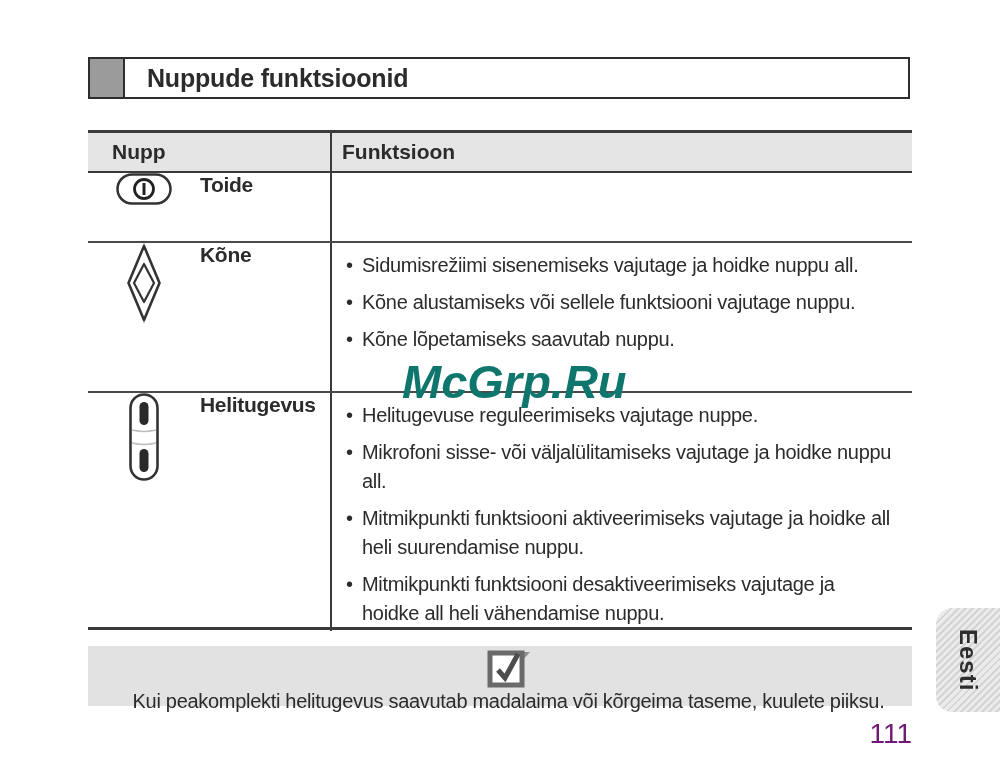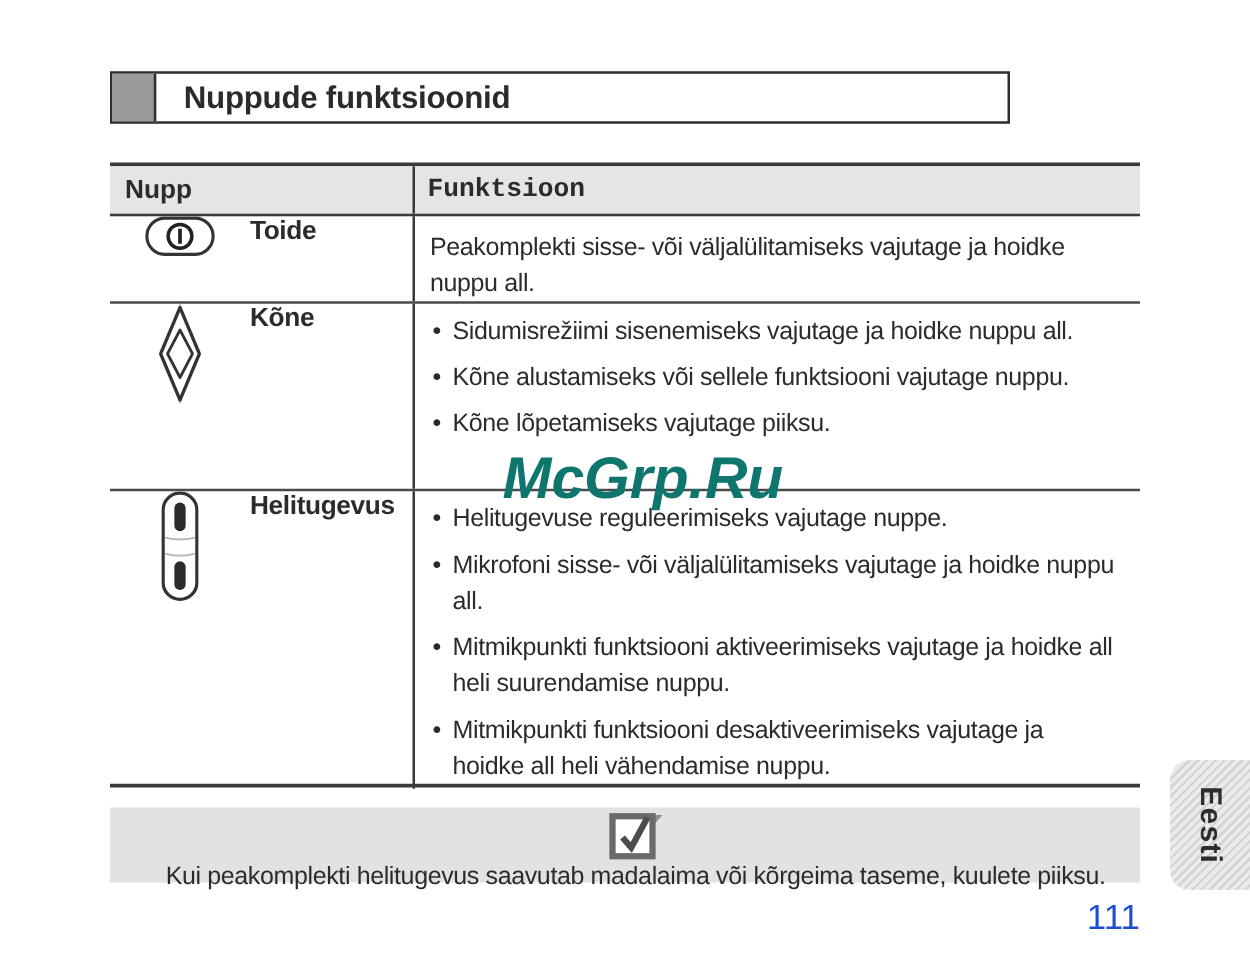--- a/index.html
+++ b/index.html
@@ -5,21 +5,21 @@
   html,body{margin:0;padding:0;}
   body{
     width:1000px;height:778px;position:relative;background:#ffffff;
     font-family:"Liberation Sans","DejaVu Sans",sans-serif;color:#2b2b2b;
     overflow:hidden;
   }
   .abs{position:absolute;}
 
   
   .title-bar{
-    left:88px;top:57px;width:720px;height:42px;
+    left:88px;top:57px;width:822px;height:42px;
     border:2px solid #2e2e2e;box-sizing:border-box;
     display:flex;align-items:stretch;background:#fff;
   }
   .title-block{
     width:33px;background:#9b9b9b;border-right:2px solid #2e2e2e;
   }
   .title-text{
     font-size:25px;font-weight:bold;letter-spacing:-0.2px;
     padding-left:22px;display:flex;align-items:center;
   }
@@ -29,24 +29,24 @@
     left:88px;top:130px;width:824px;height:500px;box-sizing:border-box;
     border-top:3px solid #3a3a3a;border-bottom:3px solid #3a3a3a;
     background:#fff;
   }
   .thead{
     height:40px;box-sizing:border-box;background:#e5e5e5;
     border-bottom:2px solid #3a3a3a;display:flex;
   }
   .hcell-left{
     width:244px;box-sizing:border-box;border-right:2px solid #3a3a3a;
-    font-weight:bold;font-size:21px;display:flex;align-items:center;padding-left:12px;
+    font-weight:bold;font-size:21px;display:flex;align-items:center;padding-left:24px;
   }
   .hcell-right{
-    flex:1;font-weight:bold;font-size:21px;display:flex;align-items:center;padding-left:10px;font-family:Liberation Mono, monospace;
+    flex:1;font-weight:bold;font-size:21px;display:flex;align-items:center;padding-left:10px;
   }
   .trow{display:flex;box-sizing:border-box;border-bottom:2px solid #4a4a4a;}
   .trow:last-child{border-bottom:none;}
   .row-1{height:70px;}
   .row-2{height:150px;}
   .row-3{height:238px;}
   .cell-left{
     width:244px;box-sizing:border-box;border-right:2px solid #3a3a3a;
     display:flex;align-items:flex-start;
   }
@@ -75,21 +75,21 @@
     display:flex;align-items:center;justify-content:center;
   }
   .lang-tab span{
     writing-mode:vertical-rl;font-weight:bold;font-size:24px;color:#2d2d2d;
     letter-spacing:1px;
   }
 
   
   .page-number{
     left:820px;top:718px;width:92px;text-align:right;
-    font-size:28px;letter-spacing:0;color:#1d4ed8;
+    font-size:28px;letter-spacing:0;color:#701a75;
   }
 
   
   .watermark{
     left:402px;top:354px;z-index:10;
     font-size:47px;font-weight:bold;font-style:italic;
     color:#0f766e;white-space:nowrap;
   }
 </style>
 </head>
@@ -111,23 +111,20 @@
       <div class="iconbox">
         <span>
           <svg width="56" height="32" viewBox="0 0 56 32">
             <rect x="1.5" y="1.5" width="53" height="29" rx="14.5" fill="#ffffff" stroke="#333333" stroke-width="2.5"></rect>
             <circle cx="28" cy="16" r="9.5" fill="none" stroke="#222222" stroke-width="2.8"></circle>
             <line x1="28" y1="10" x2="28" y2="22" stroke="#222222" stroke-width="3"></line>
           </svg>
         </span>
       </div>
       <span class="btn-label">Toide</span>
-    </div>
-    <div class="cell-right plain">
-      <span>Peakomplekti sisse- või väljalülitamiseks vajutage ja hoidke nuppu all.</span>
     </div>
   </div>
 
   <div class="trow row-2">
     <div class="cell-left">
       <div class="iconbox">
         <span>
           <svg width="36" height="80" viewBox="0 0 36 80">
             <line x1="18" y1="0" x2="18" y2="7" stroke="#c6c6c6" stroke-width="2"></line>
             <line x1="18" y1="73" x2="18" y2="80" stroke="#c6c6c6" stroke-width="2"></line>
@@ -142,21 +139,21 @@
       <div class="bullet-item">
         <span class="bullet-dot">•</span>
         <span class="bullet-text">Sidumisrežiimi sisenemiseks vajutage ja hoidke nuppu all.</span>
       </div>
       <div class="bullet-item">
         <span class="bullet-dot">•</span>
         <span class="bullet-text">Kõne alustamiseks või sellele funktsiooni vajutage nuppu.</span>
       </div>
       <div class="bullet-item">
         <span class="bullet-dot">•</span>
-        <span class="bullet-text">Kõne lõpetamiseks vajutage piiksu.</span>
+        <span class="bullet-text">Kõne lõpetamiseks saavutab nuppu.</span>
       </div>
     </div>
   </div>
 
   <div class="trow row-3">
     <div class="cell-left">
       <div class="iconbox">
         <span>
           <svg width="30" height="88" viewBox="0 0 30 88">
             <rect x="1.5" y="1.5" width="27" height="85" rx="13.5" fill="#ffffff" stroke="#333333" stroke-width="2.6"></rect>

